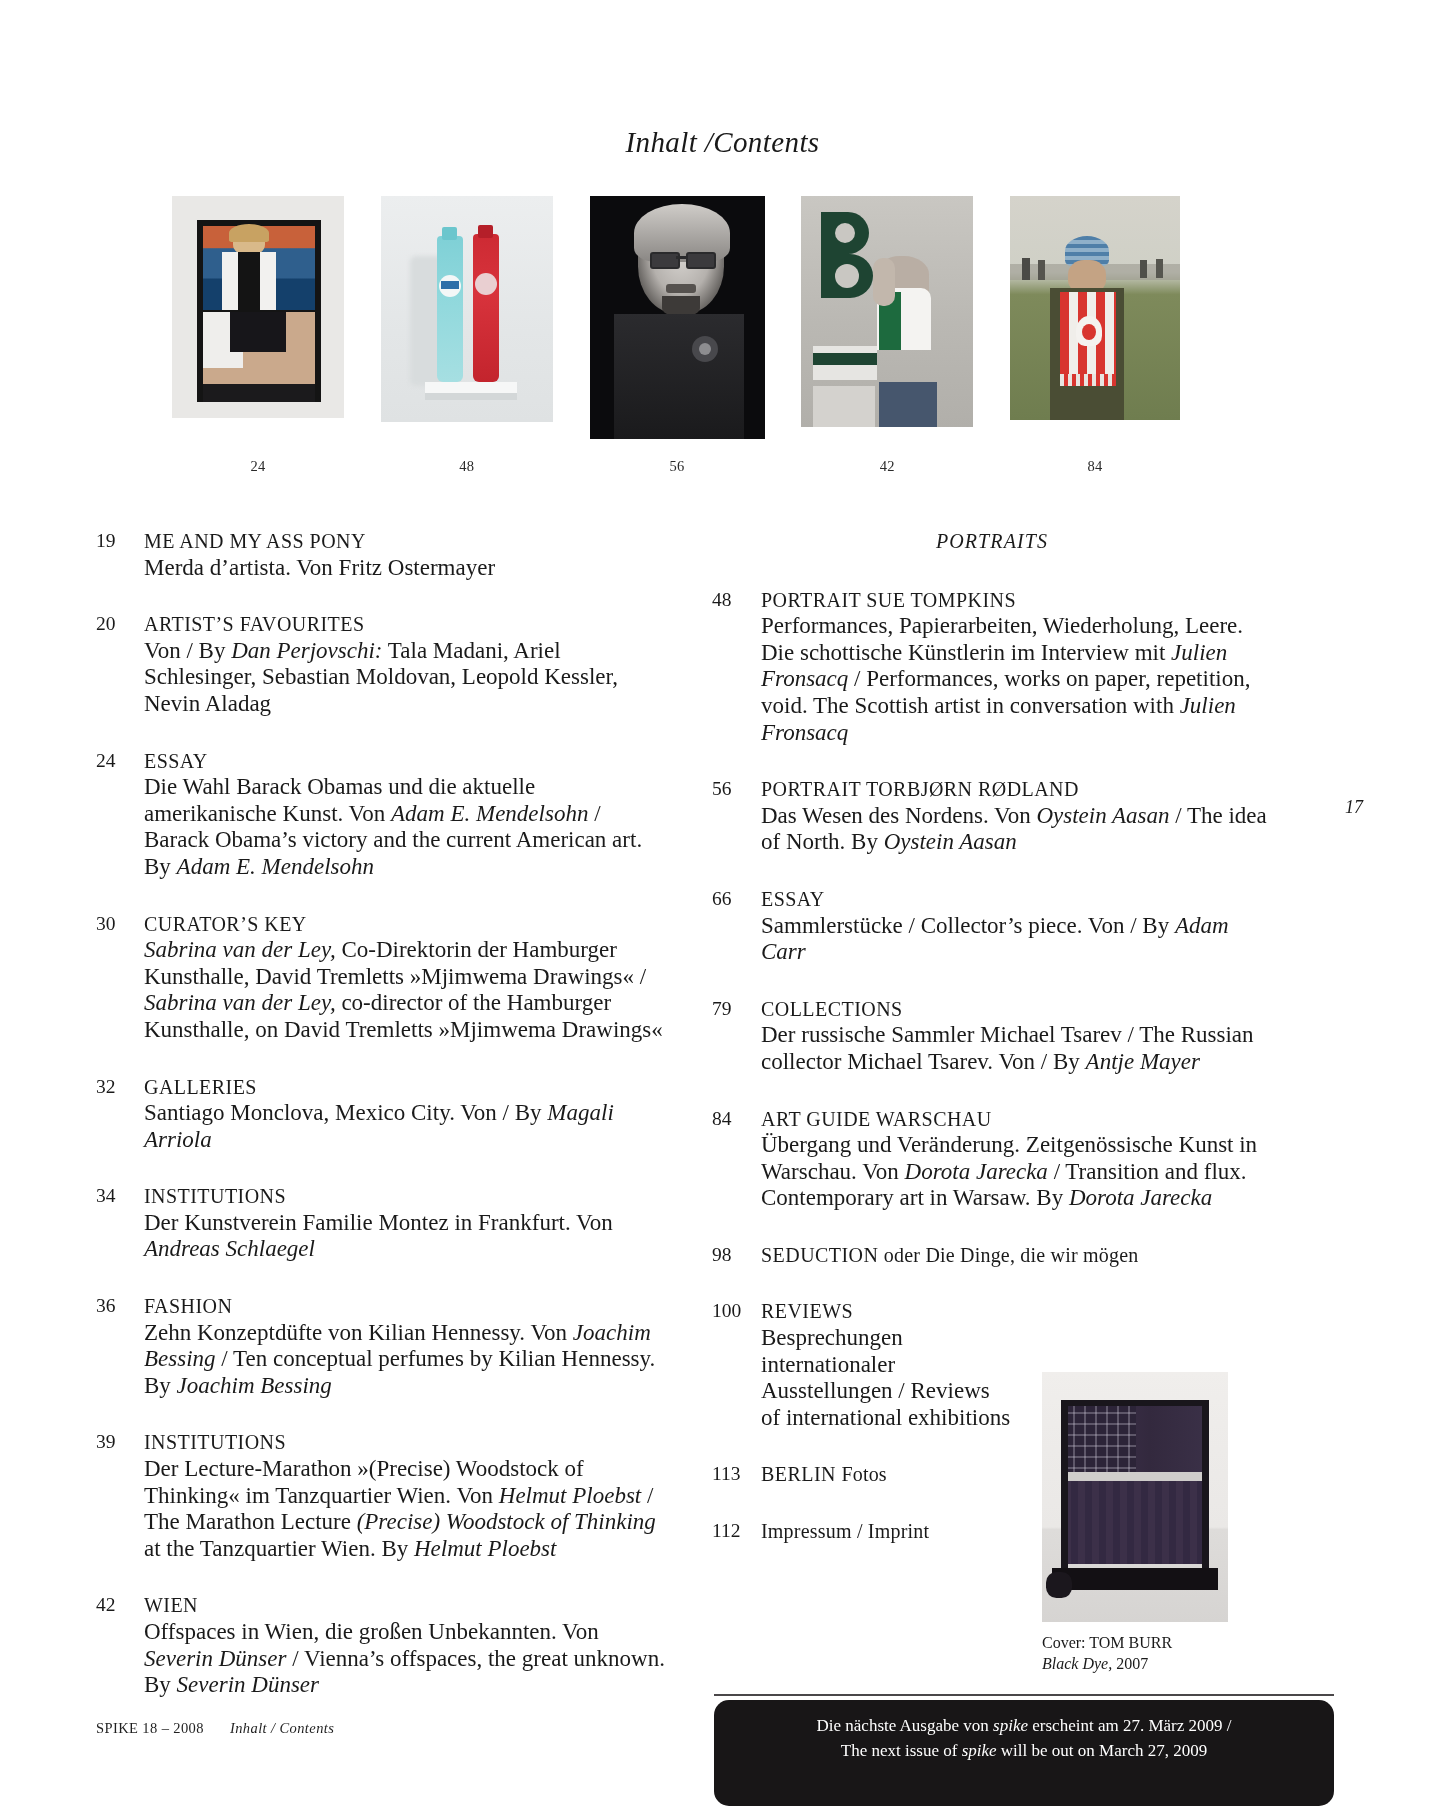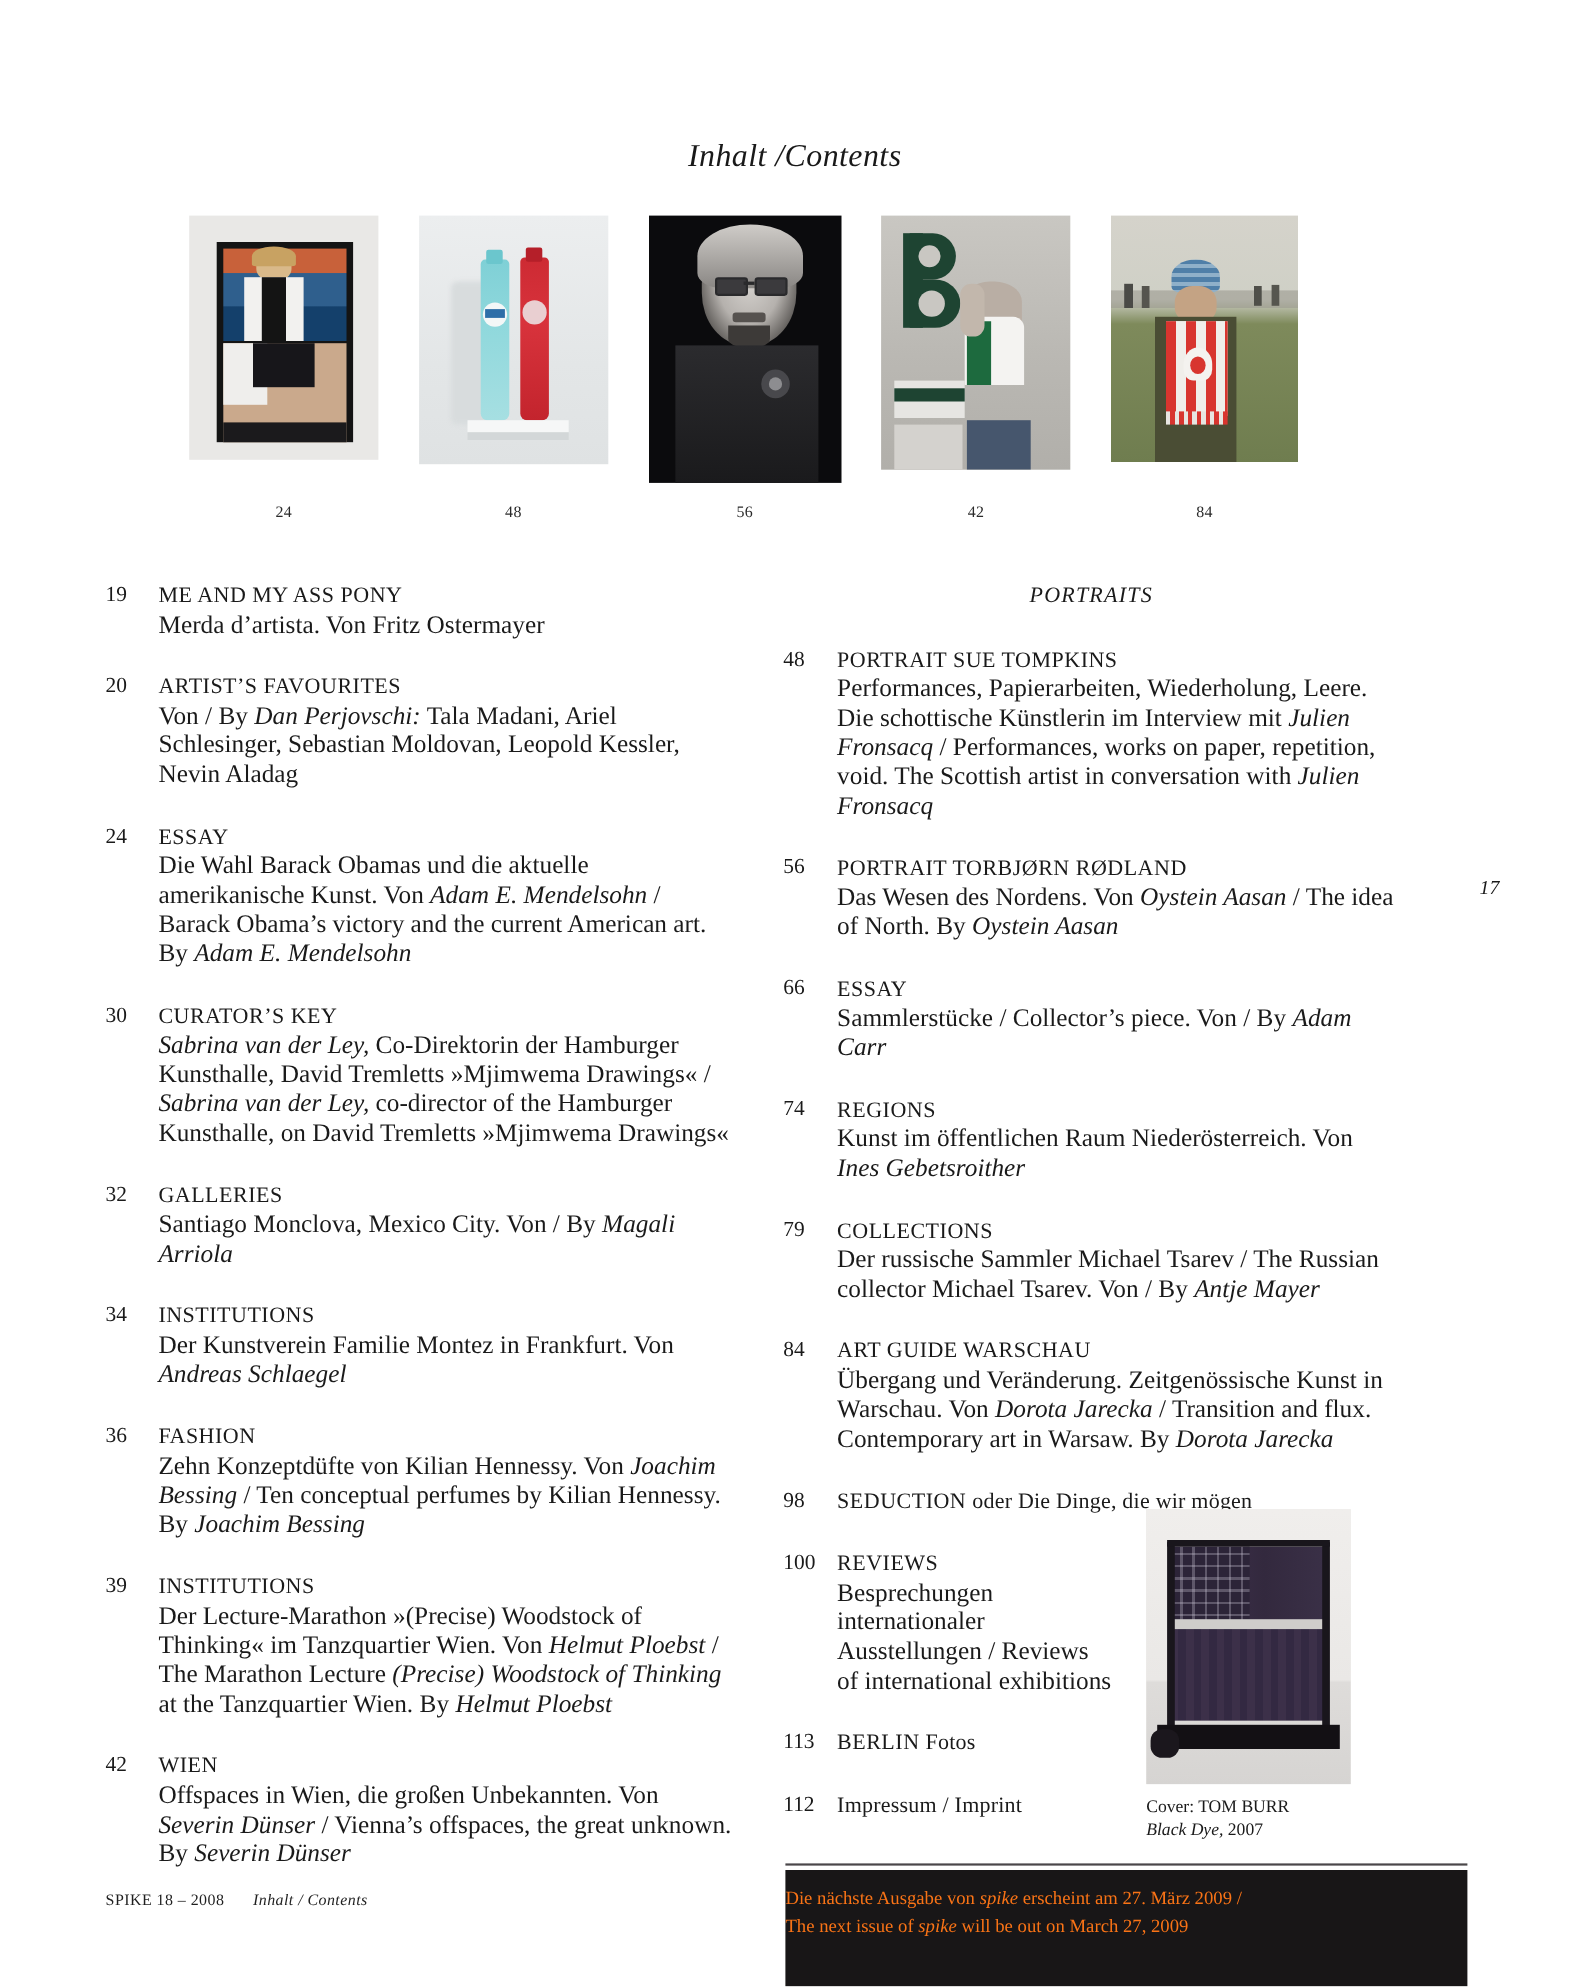--- a/index.html
+++ b/index.html
@@ -143,25 +143,27 @@
   }
 
   
   #banner {
     position: absolute;
     left: 714px;
     top: 1700px;
     width: 620px;
     height: 106px;
     background: #181617;
-    color: #f97316;
+    color: #ffffff;
+    text-align: center;
     padding-top: 13px;
     box-sizing: border-box;
     font-size: 17px;
     line-height: 25px;
+    border-radius: 15px;
   }
   #banner-rule {
     position: absolute;
     left: 714px;
     top: 1694px;
     width: 620px;
     height: 2px;
     background: #4a4749;
   }
 
@@ -363,27 +365,20 @@
           </div>
         </div>
         <div class="entry">
           <div class="pg">66</div>
           <div class="body">
             <span class="title">ESSAY</span>
             <span class="desc">Sammlerstücke / Collector’s piece. Von / By <i>Adam Carr</i></span>
           </div>
         </div>
         <div class="entry">
-          <div class="pg">74</div>
-          <div class="body">
-            <span class="title">REGIONS</span>
-            <span class="desc">Kunst im öffentlichen Raum Niederösterreich. Von <i>Ines Gebetsroither</i></span>
-          </div>
-        </div>
-        <div class="entry">
           <div class="pg">79</div>
           <div class="body">
             <span class="title">COLLECTIONS</span>
             <span class="desc">Der russische Sammler Michael Tsarev / The Russian collector Michael Tsarev. Von / By <i>Antje Mayer</i></span>
           </div>
         </div>
         <div class="entry">
           <div class="pg">84</div>
           <div class="body">
             <span class="title">ART GUIDE WARSCHAU</span>

